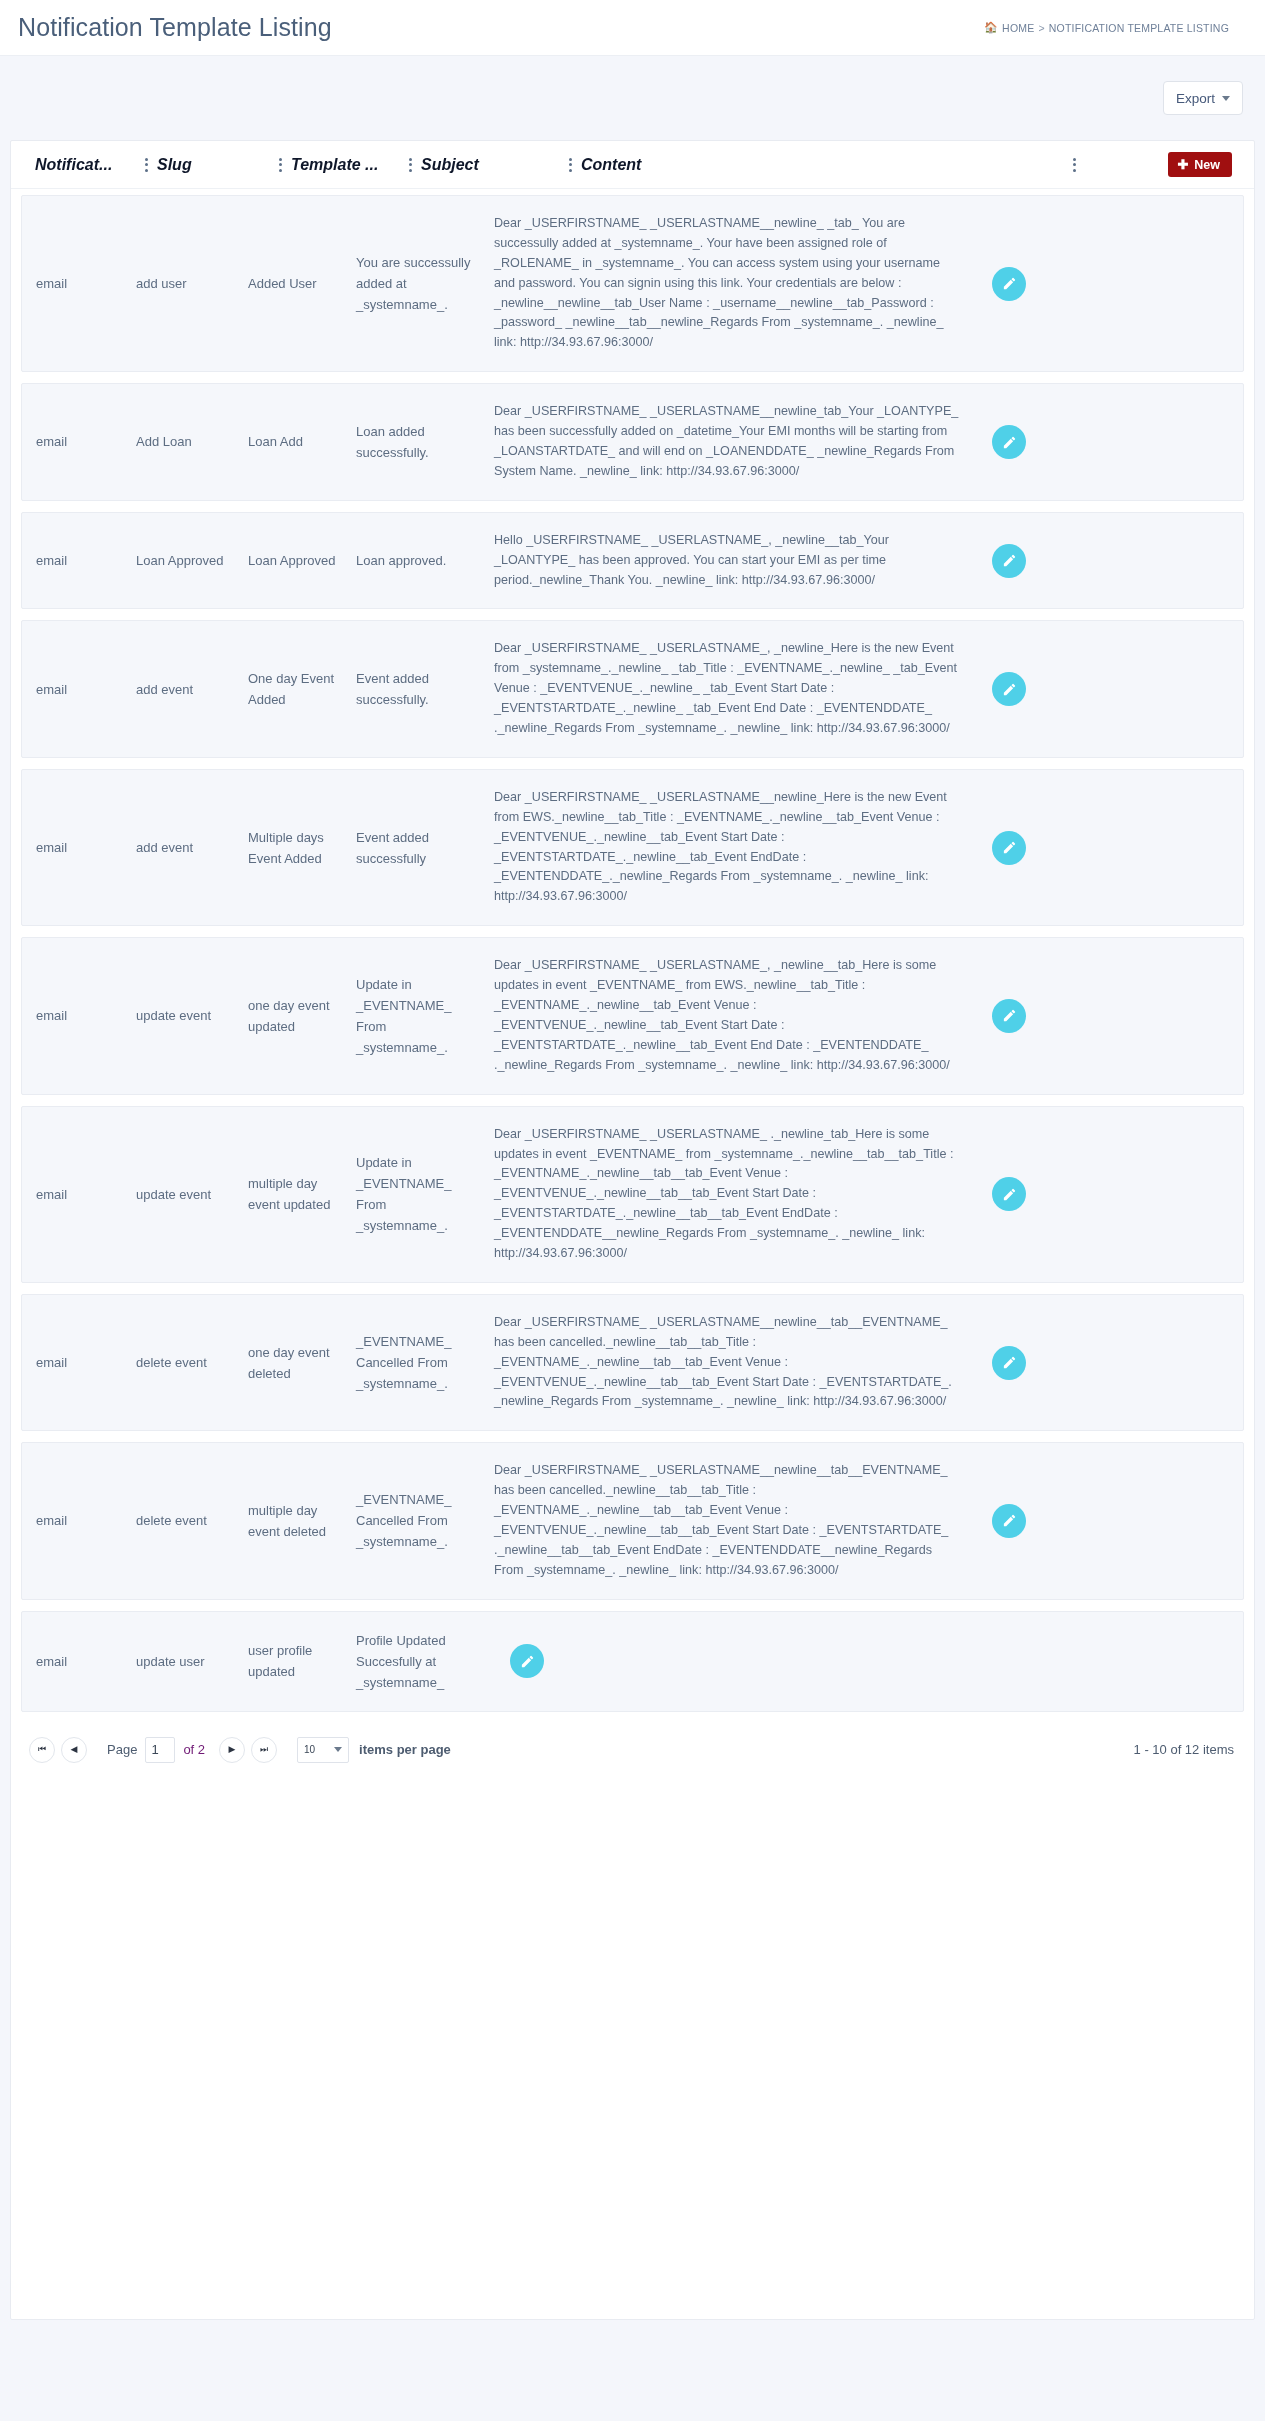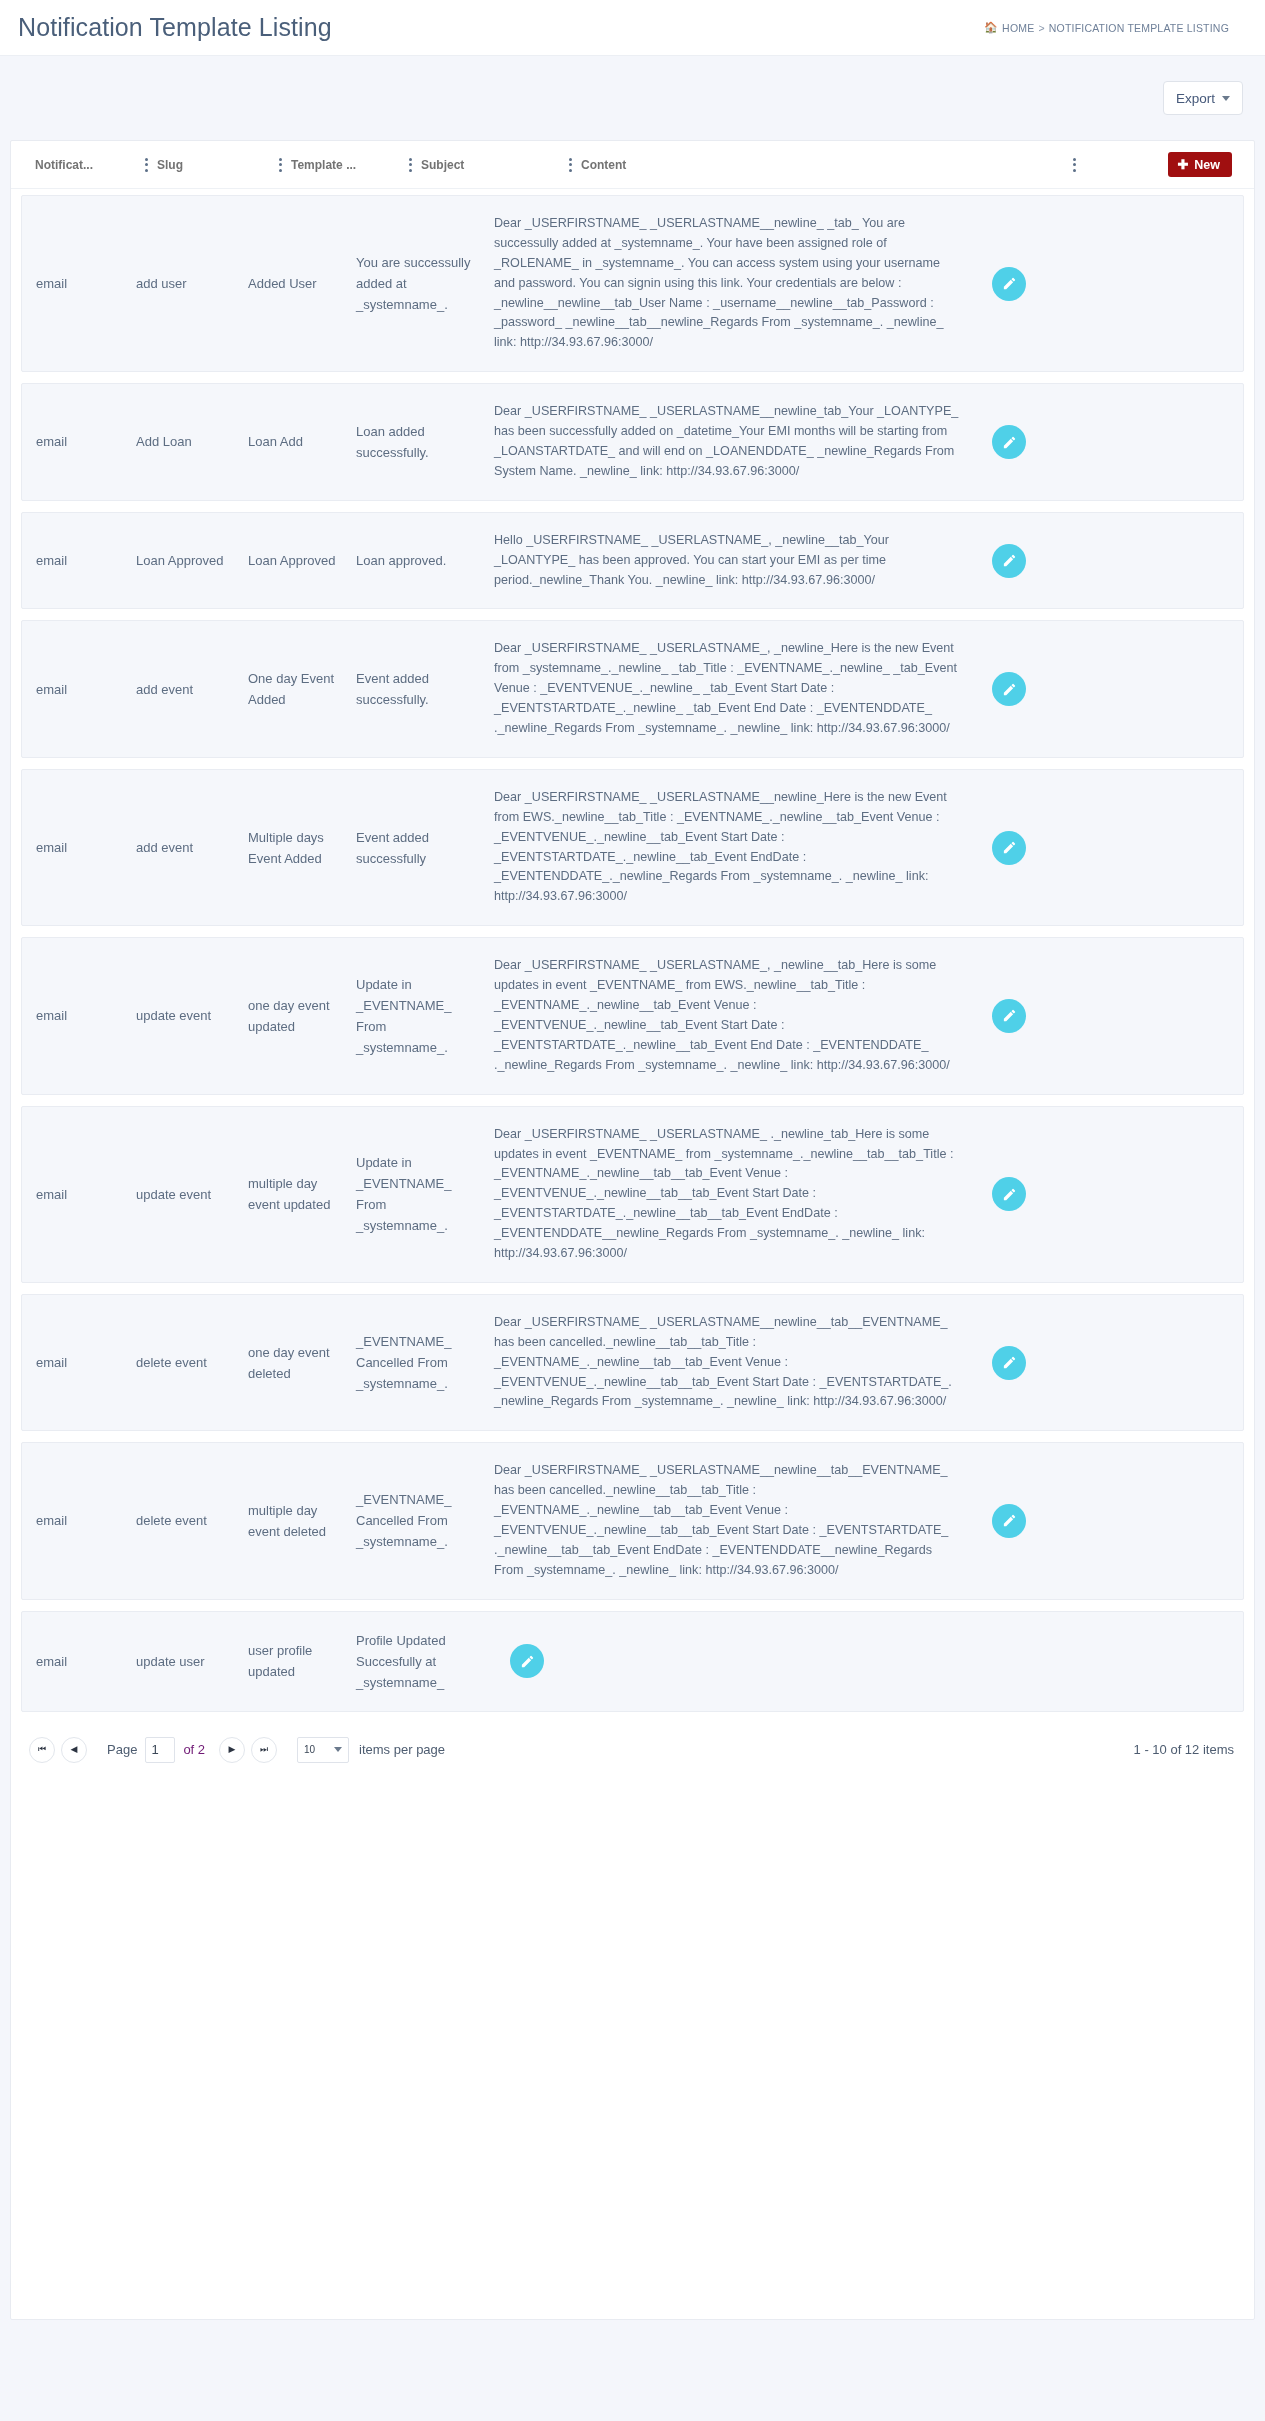--- a/index.html
+++ b/index.html
@@ -83,26 +83,27 @@
 
   
   .grid-head {
     display: flex;
     align-items: center;
     height: 48px;
     padding: 0 8px 0 24px;
     border-bottom: 1px solid #eef1f5;
   }
   .th {
-    font-size: 12px;
+    font-size: 16px;
     font-weight: 700;
-    color: #737373;
+    color: #0f172a;
     white-space: nowrap;
     overflow: hidden;
     text-overflow: ellipsis;
+    font-style: italic;
   }
   .col-type    { width: 100px; }
   .col-slug    { width: 112px; }
   .col-tmpl    { width: 108px; }
   .col-subj    { width: 138px; }
   .col-content { width: 482px; }
   .col-action  { width: 118px; }
   .kebab {
     width: 22px;
     display: flex;
@@ -213,21 +214,21 @@
     display: inline-flex;
     align-items: center;
     justify-content: space-between;
     padding: 0 6px;
     font-size: 10px;
     color: #3b4757;
     margin-left: 14px;
     cursor: pointer;
     gap: 10px;
   }
-  .pg-ipp { font-size: 13px; color: #4d5c70; margin-left: 10px; }
+  .pg-ipp { font-size: 13px; color: #4d5c70; margin-left: 10px; font-weight: bold; }
   .foot-spacer { flex: 1 1 auto; }
   .pg-summary { font-size: 13px; color: #4d5c70; }
 </style>
 </head>
 <body>
 
 <div class="page-header">
   <div class="page-title">Notification Template Listing</div>
   <div class="breadcrumb">
     <span class="home-icon">🏠</span>

